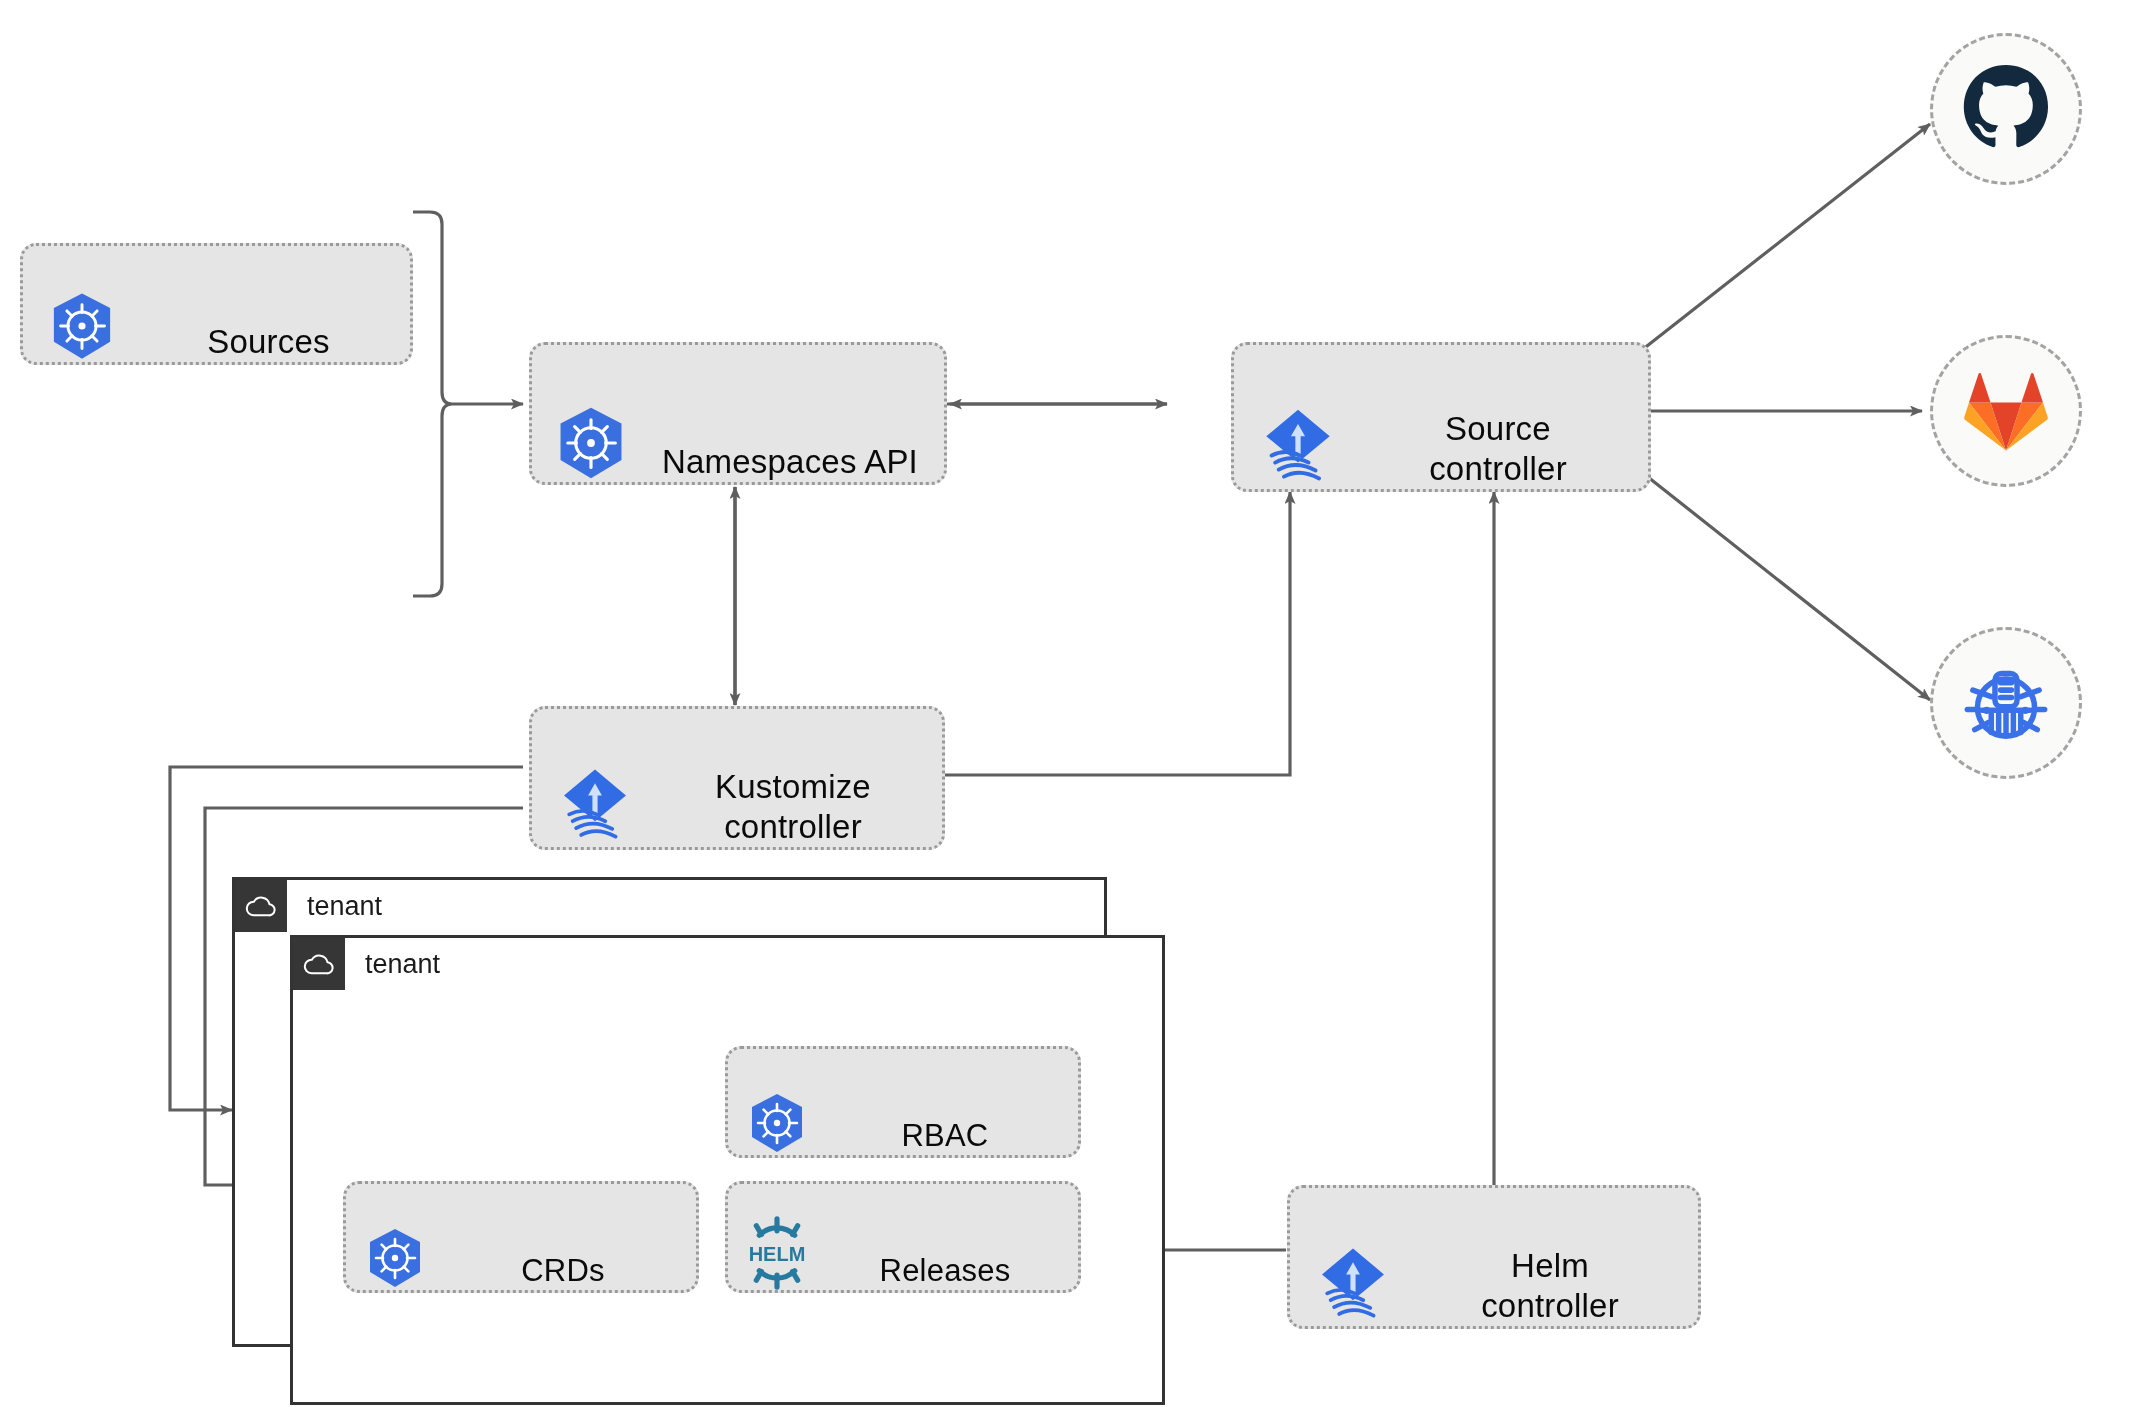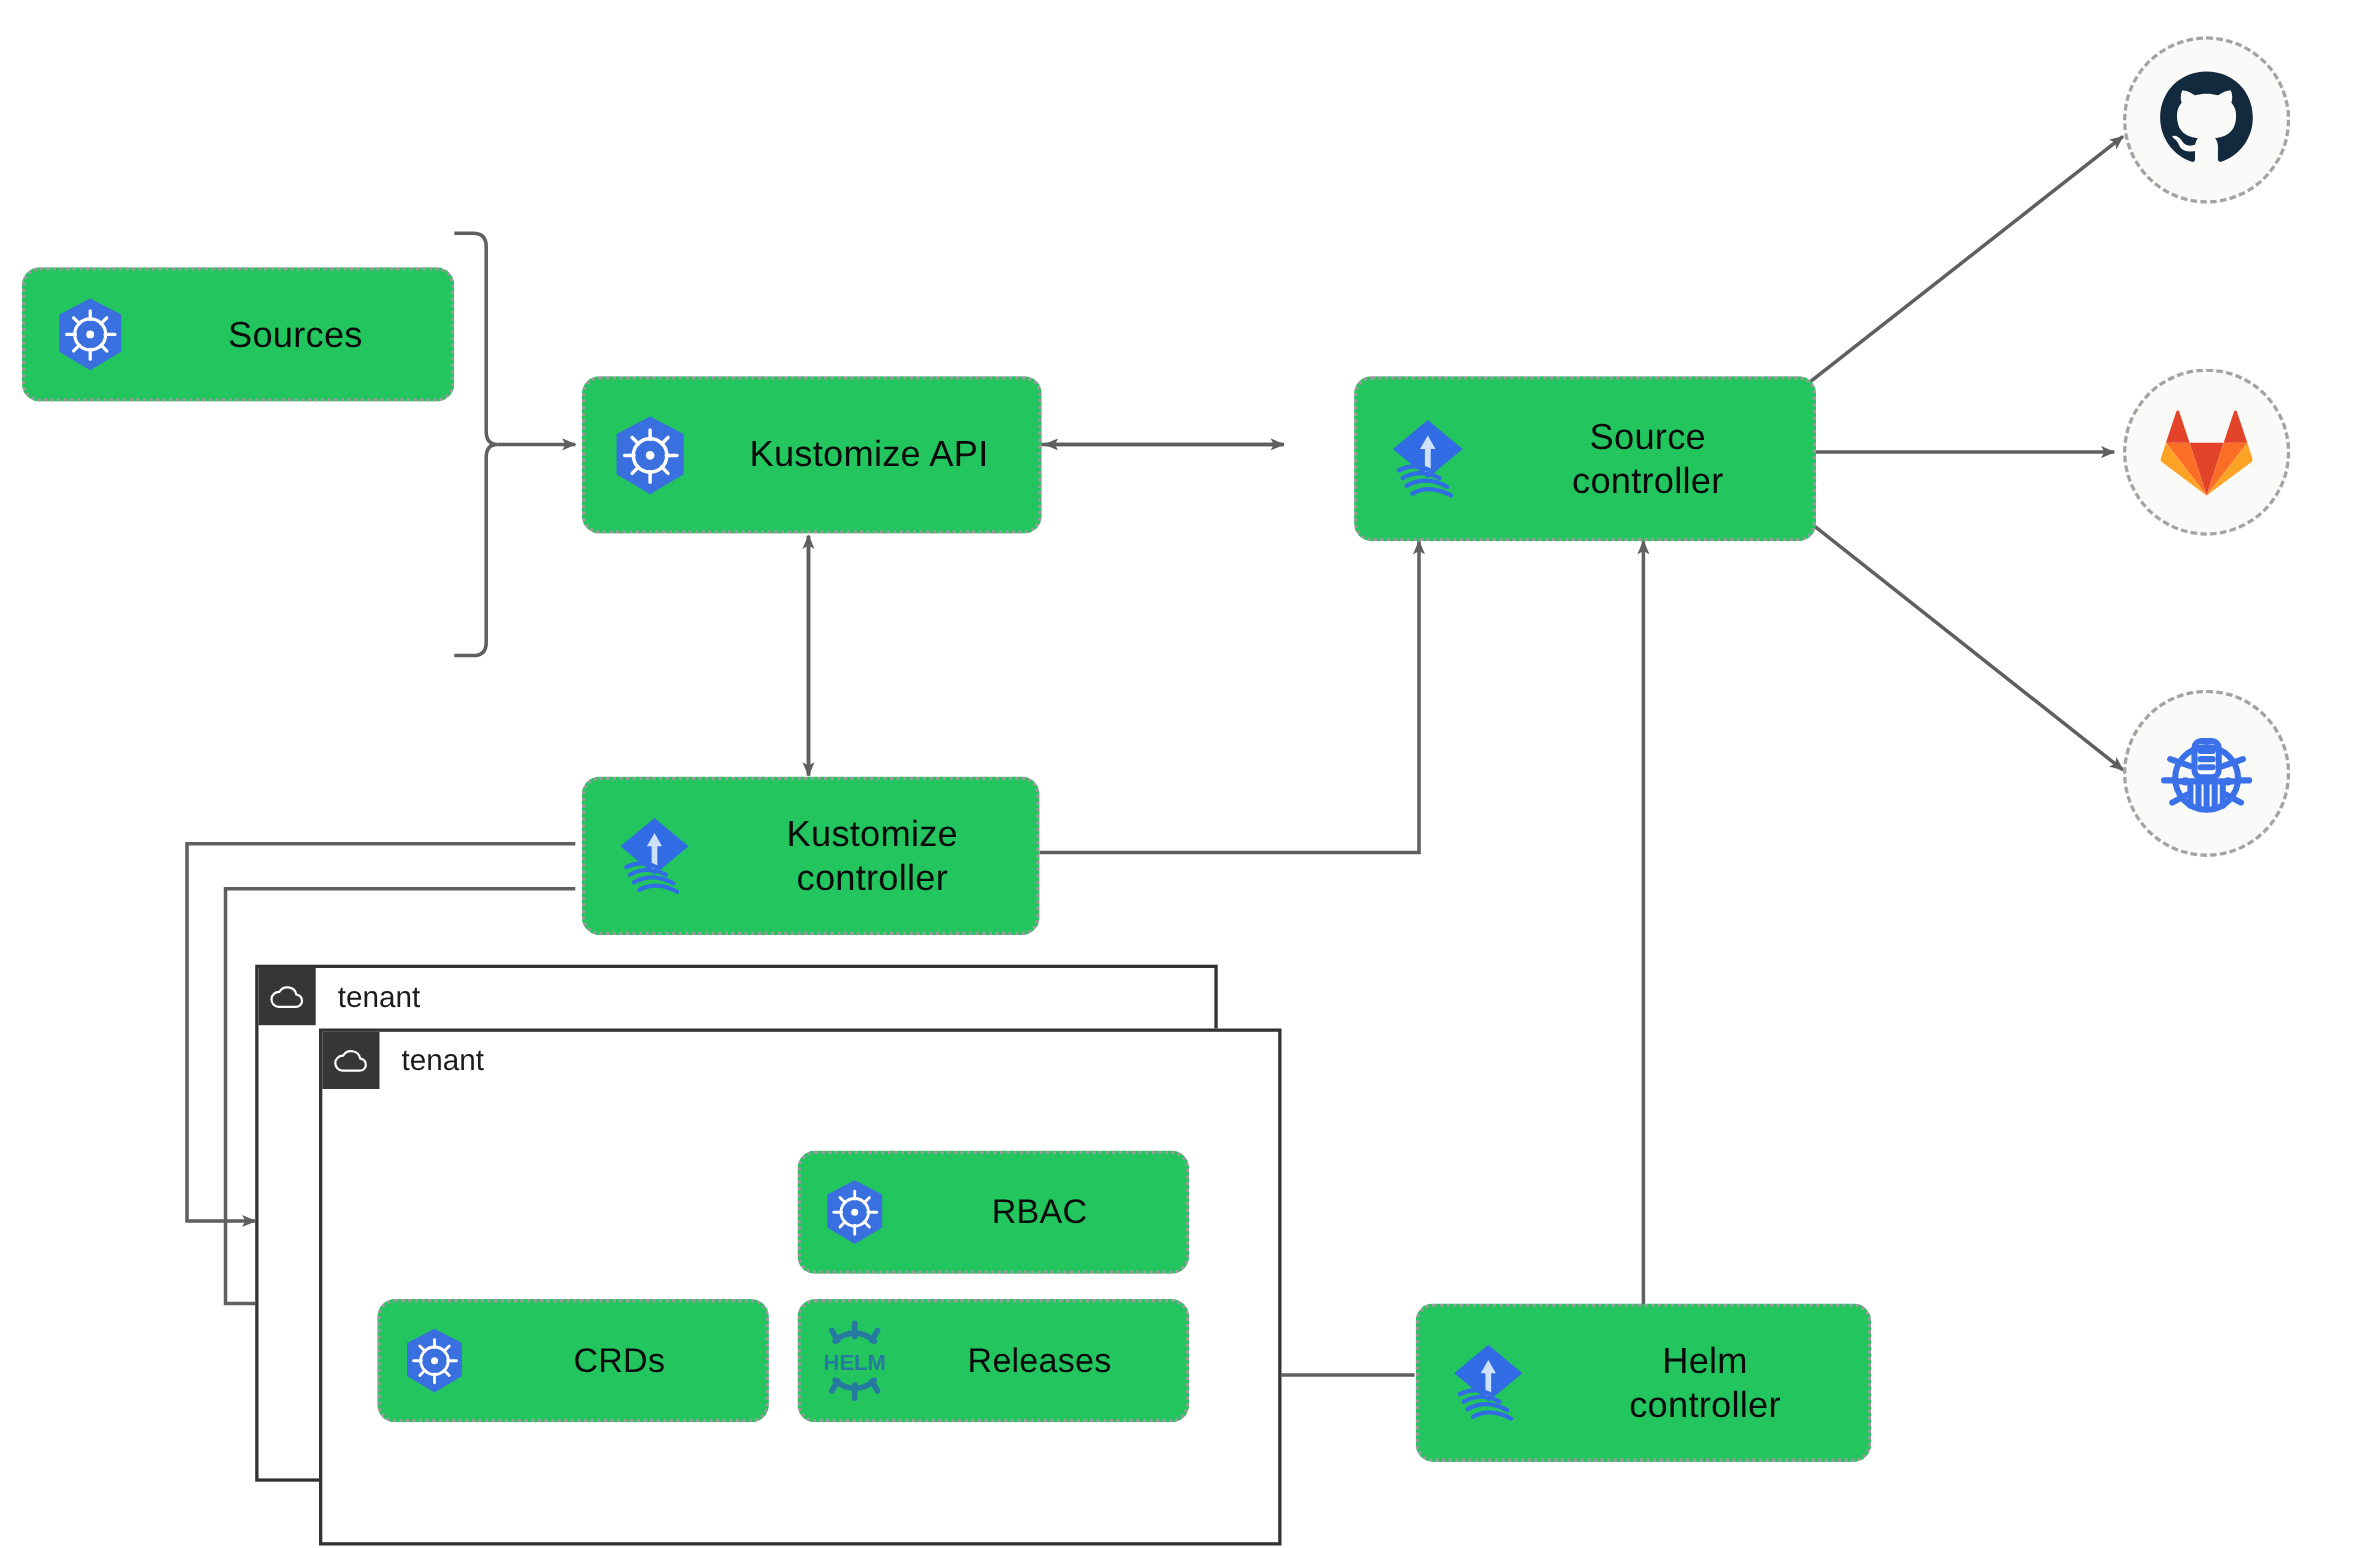--- a/index.html
+++ b/index.html
@@ -3,25 +3,25 @@
 <meta charset="utf-8">
 <style>
   html,body{margin:0;padding:0;background:#ffffff;}
   body{font-family:"Liberation Sans","DejaVu Sans",sans-serif;}
   #stage{position:relative;width:2144px;height:1407px;overflow:hidden;background:#fff;}
   #wires{position:absolute;left:0;top:0;width:2144px;height:1407px;pointer-events:none;}
 
   
   .node{
     position:absolute;
-    background:#22c55e;
+    background:#e5e5e5;
     border:3px dotted #9a9a9a;
     border-radius:16px;
     display:flex;
-    align-items:center;
+    align-items:flex-end;
     box-sizing:border-box;
   }
   .node .ico{flex:0 0 auto;display:flex;align-items:center;justify-content:center;}
   .node .lbl{
     flex:1 1 auto;text-align:center;color:#0a0a0a;
     font-size:33px;line-height:1.22;letter-spacing:.2px;
     padding-right:14px;
   }
   .node.two-line .lbl{font-size:33px;}
 
@@ -126,21 +126,21 @@
             <line x1="32" y1="44" x2="32" y2="52"></line>
           <line x1="13" y1="32" x2="20" y2="32"></line>
             <line x1="44" y1="32" x2="52" y2="32"></line>
           <line x1="18.6" y1="18.6" x2="23.3" y2="23.3"></line>
             <line x1="40.7" y1="40.7" x2="45.4" y2="45.4"></line>
           <line x1="45.4" y1="18.6" x2="40.7" y2="23.3"></line>
             <line x1="23.3" y1="40.7" x2="18.6" y2="45.4"></line>
         </g>
       </svg>
     </span>
-    <span class="lbl">Kustomize API</span>
+    <span class="lbl">Namespaces API</span>
   </div>
 
   <div class="node two-line" style="left:1231px;top:342px;width:420px;height:150px;">
     <span class="ico" style="width:128px;">
       <svg width="88" height="88" viewBox="0 0 100 100">
         <polygon points="50,10 86,40 50,70 14,40" fill="#326ce5"></polygon>
         <path d="M50,26 L58,40 L53,40 L53,66 L47,66 L47,40 L42,40 Z" fill="#cfe0fb"></path>
         <g stroke="#326ce5" stroke-width="4.4" fill="none" stroke-linecap="round">
           <path d="M20,62 Q36,54 52,62"></path>
           <path d="M24,70 Q42,60 62,70"></path>

